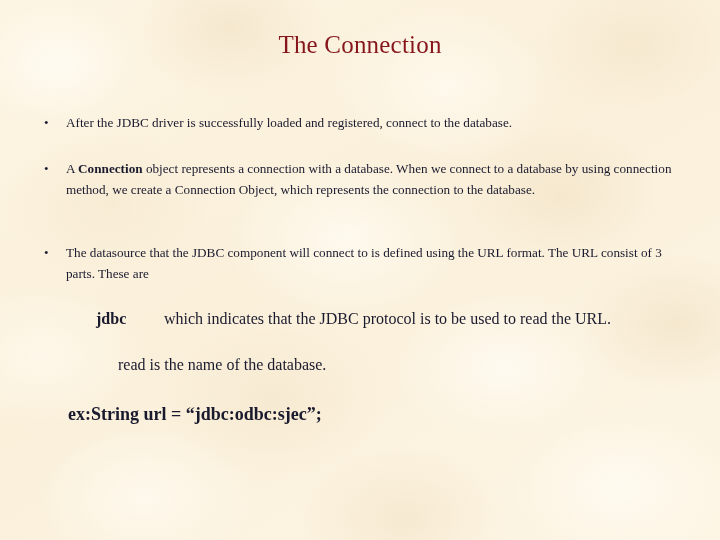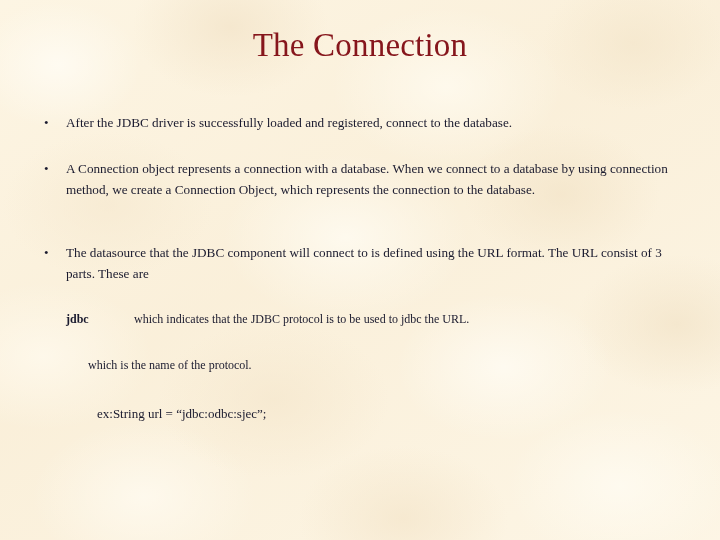--- a/index.html
+++ b/index.html
@@ -38,21 +38,21 @@
       linear-gradient(150deg, rgba(255,250,236,0.45) 0%, rgba(248,236,213,0.3) 45%, rgba(255,251,240,0.45) 100%);
   }
 
   #title {
     position: absolute;
     left: 0;
     right: 0;
     top: 28px;
     text-align: center;
     color: #86161c;
-    font-size: 33px;
+    font-size: 25px;
     line-height: 34px;
     letter-spacing: 0.2px;
     white-space: nowrap;
   }
 
   .bullet-row {
     position: absolute;
     display: flex;
     align-items: flex-start;
     color: #1a1a2e;
@@ -65,34 +65,35 @@
     text-align: left;
     padding-left: 6px;
     box-sizing: border-box;
     color: #1a1a2e;
     font-size: 13px;
     line-height: 20.5px;
   }
   .bullet-text {
     flex: 1 1 auto;
   }
-  .bullet-text b { font-weight: normal; text-align: center; }
+  .bullet-text b { font-weight: bold; text-align: center; }
 
   #b1 { left: 38px; top: 113px; width: 600px; }
   #b2 { left: 38px; top: 159px; width: 645px; }
   #b3 { left: 38px; top: 243px; width: 648px; }
 
   .def-row {
     position: absolute;
     color: #1a1a2e;
-    font-size: 12px;
+    font-size: 16px;
     line-height: 20px;
     display: flex;
     align-items: flex-start;
     white-space: nowrap;
+    margin-left: 30px;
   }
   .def-term {
     font-weight: bold;
     flex: 0 0 auto;
   }
   .def-desc { flex: 0 0 auto; }
 
   #d1 { left: 66px; top: 309px; }
   #d1 .def-term { width: 46px; }
   #d1 .def-desc { margin-left: 22px; }
@@ -100,26 +101,26 @@
   #d2 { left: 66px; top: 332px; }
   #d2 .def-term { width: 110px; }
   #d2 .def-desc { margin-left: 14px; }
 
   #d3 { left: 66px; top: 355px; }
   #d3 .def-term { width: 96px; }
   #d3 .def-desc { margin-left: 22px; }
 
   #example {
     position: absolute;
-    left: 97px;
+    left: 68px;
     top: 403px;
     color: #1a1a2e;
-    font-size: 13px;
+    font-size: 18px;
     line-height: 22px;
-    font-weight: normal;
+    font-weight: bold;
     white-space: nowrap;
   }
 </style>
 </head>
 <body>
 
 <div id="slide">
 
   <div id="title">The Connection</div>
 
@@ -133,25 +134,25 @@
     <span class="bullet-text"><span>A </span><b>Connection</b><span> object represents a connection with a database. When we connect to a database by using connection method, we create a Connection Object, which represents the connection to the database.</span></span>
   </div>
 
   <div class="bullet-row" id="b3">
     <span class="bullet-mark">•</span>
     <span class="bullet-text"><span>The datasource that the JDBC component will connect to is defined using the URL format. The URL consist of 3 parts. These are</span><b></b><span></span></span>
   </div>
 
   <div class="def-row" id="d1">
     <span class="def-term">jdbc</span>
-    <span class="def-desc">which indicates that the JDBC protocol is to be used to jdbc the URL.</span>
+    <span class="def-desc">which indicates that the JDBC protocol is to be used to read the URL.</span>
   </div>
 
   <div class="def-row" id="d2">
   </div>
 
   <div class="def-row" id="d3">
-    <span class="def-desc">which is the name of the protocol.</span>
+    <span class="def-desc">read is the name of the database.</span>
   </div>
 
   <div id="example">ex:String  url = “jdbc:odbc:sjec”;</div>
 
 </div>
 
 </body></html>

